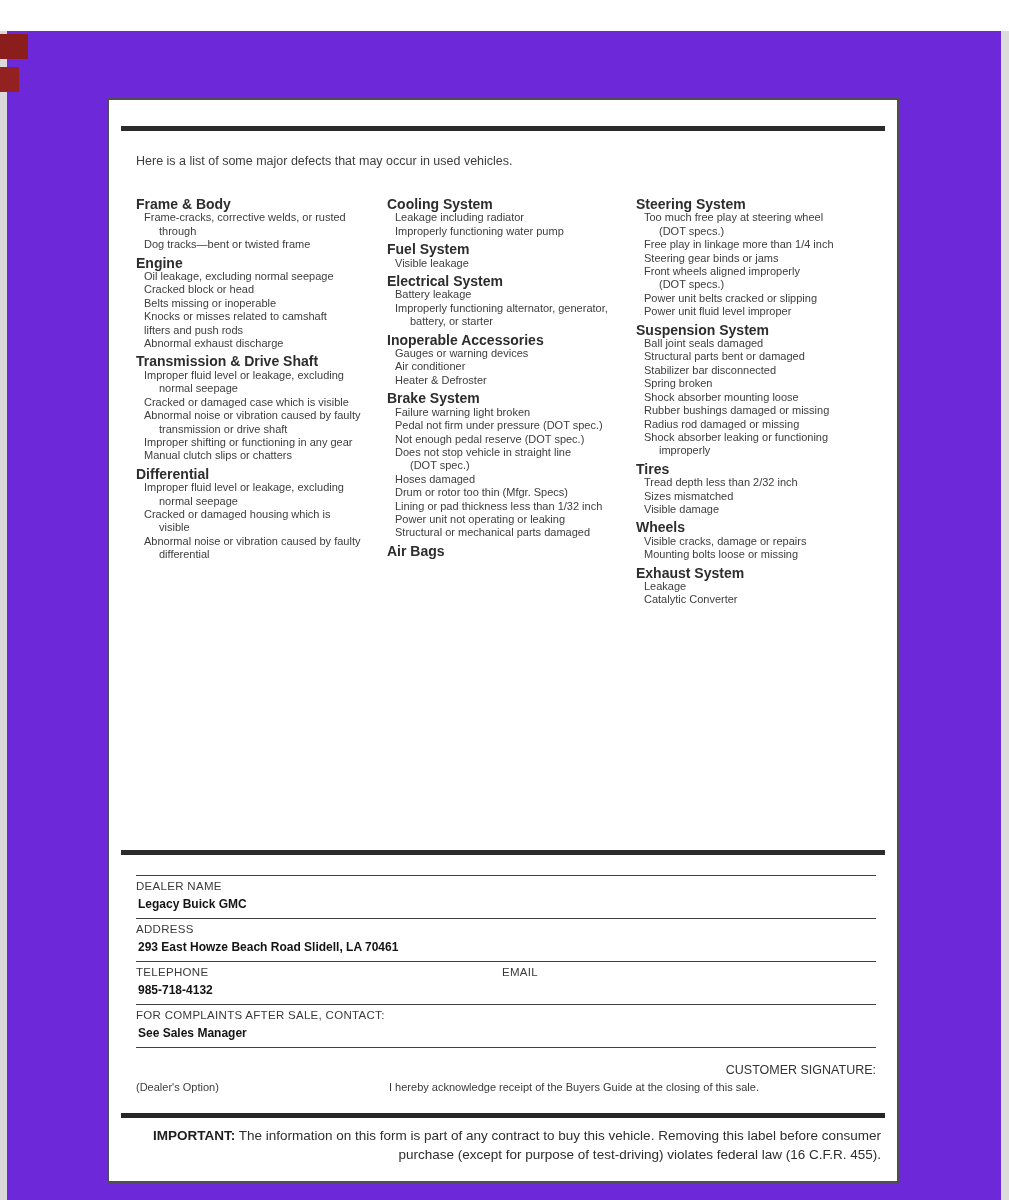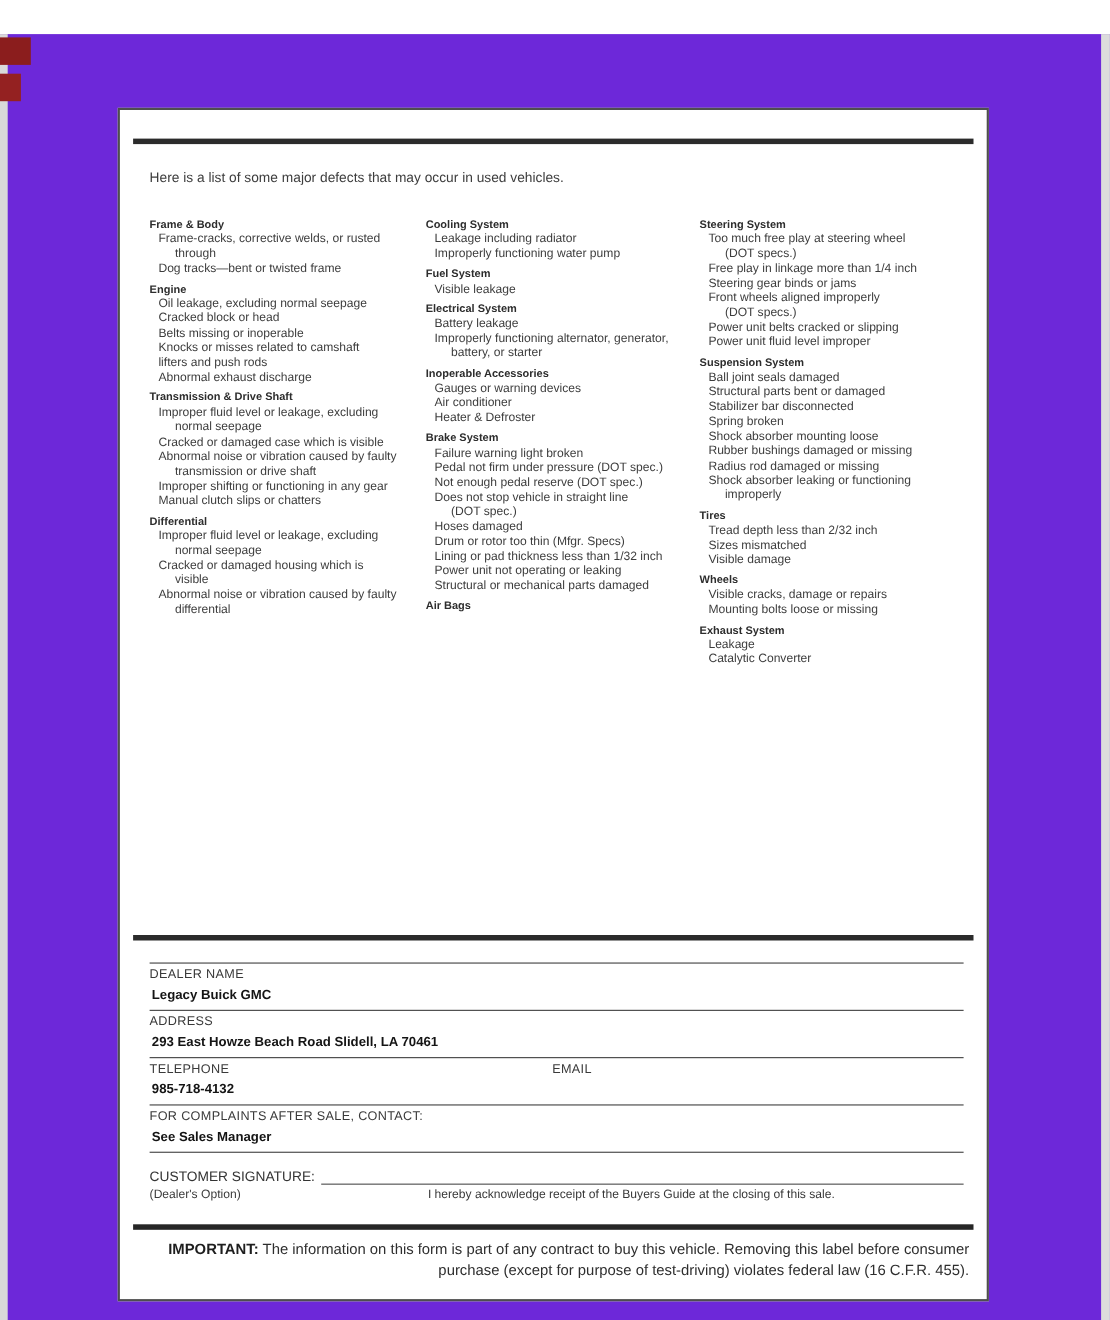--- a/index.html
+++ b/index.html
@@ -27,40 +27,40 @@
   .intro {
     position:absolute; left:27px; top:54px;
     font-size:12.5px; color:#3d3d3d; line-height:15px;
   }
 
   .columns { position:absolute; left:27px; top:98px; width:745px; display:flex; }
   .col-1 { width:251px; }
   .col-2 { width:249px; }
   .col-3 { width:243px; }
   .sec-title {
-    font-size:10px; font-weight:bold; color:#2d2d2d; line-height:13.4px;
+    font-size:14px; font-weight:bold; color:#2d2d2d; line-height:13.4px;
     margin-top:5px;
   }
   .sec:first-child .sec-title { margin-top:0; }
   .item {
     font-size:11px; color:#3d3d3d; line-height:13.4px;
     padding-left:23px; text-indent:-15px;
   }
 
   .dealer { position:absolute; left:27px; top:775px; width:740px; }
   .frow { border-top:1.5px solid #3f3f3f; padding:2px 0 2px 0; }
   .frow.two { display:flex; }
   .fcell-left { width:366px; }
   .fcell-right { flex:1; }
   .flabel { font-size:11.5px; color:#3a3a3a; letter-spacing:0.3px; line-height:14px; padding-top:1px; }
   .fvalue { font-size:12px; font-weight:bold; color:#141414; line-height:21px; padding:1px 0 1px 2px; min-height:21px; }
   .frow-end { border-top:1.5px solid #3f3f3f; height:0; }
 
   .sig { position:absolute; left:27px; top:963px; width:740px; }
-  .sig-row1 { display:flex; align-items:flex-end; }
+  .sig-row1 { display:flex; align-items:flex-end;flex-direction:column; }
   .sig-label { font-size:12.5px; color:#333333; white-space:nowrap; }
   .sig-line { flex:1; border-bottom:1.5px solid #4a4a4a; margin-left:6px; height:14px; }
   .sig-row2 { display:flex; margin-top:3px; }
   .dealers-option { width:253px; font-size:11px; color:#3c3c3c; }
   .ack { font-size:11px; color:#383838; }
 
   .important {
     position:absolute; left:12px; top:1026px; width:760px;
     font-size:13.5px; line-height:19px; color:#2e2e2e;text-align:right;
   }

